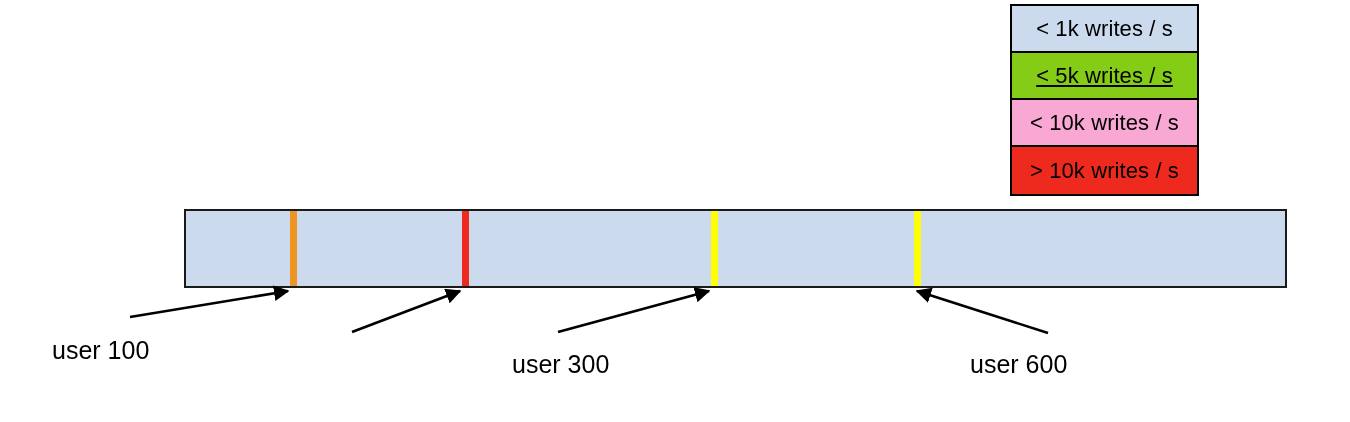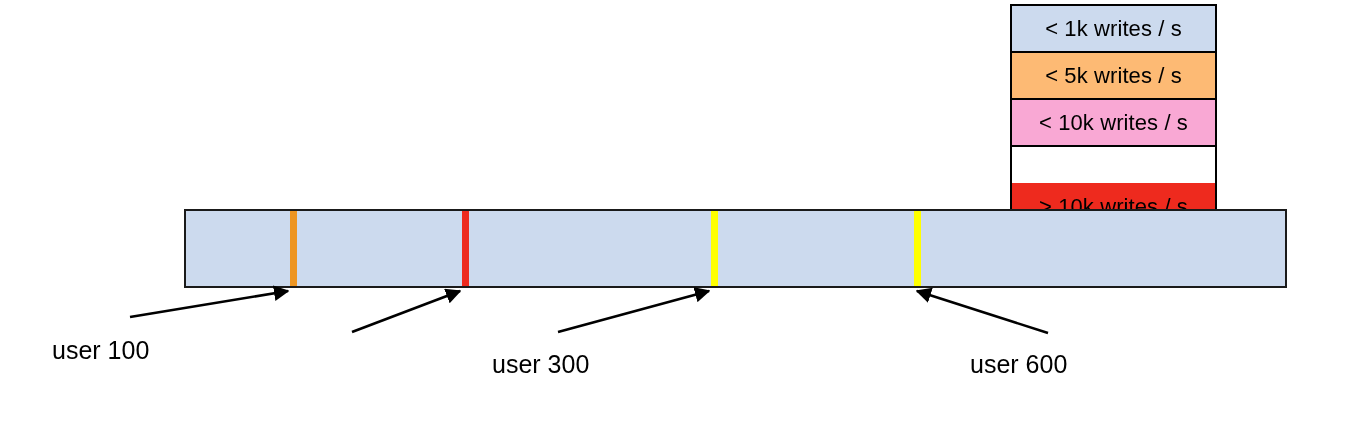--- a/index.html
+++ b/index.html
@@ -24,40 +24,39 @@
     top: 0;
     width: 1350px;
     height: 422px;
   }
 
   
   .legend {
     position: absolute;
     left: 1010px;
     top: 4px;
-    width: 207px;
+    width: 189px;
     border: 2px solid #000000;
     box-sizing: border-box;
     background: #ffffff;
   }
   .legend-row {
     height: 47px;
     box-sizing: border-box;
     border-bottom: 2px solid #000000;
     display: flex;
     align-items: center;
     justify-content: center;
     font-size: 22px;
     line-height: 1;
     letter-spacing: 0.1px;
     white-space: nowrap;
   }
   .legend-row:last-child {
     border-bottom: none;
-    margin-top: 36px;
   }
 
   
   .caption {
     position: absolute;
     left: 202px;
     top: 152px;
     font-size: 25px;
     line-height: 1;
     white-space: nowrap;
@@ -102,21 +101,21 @@
 </style>
 </head>
 <body>
 
 <div class="stage">
 
   <div class="legend">
     <div class="legend-row" style="background:#ccdaee;">
       <span>&lt; 1k writes / s</span>
     </div>
-    <div class="legend-row" style="background:#fdba74;">
+    <div class="legend-row" style="background:#84cc16;text-decoration:underline;">
       <span>&lt; 5k writes / s</span>
     </div>
     <div class="legend-row" style="background:#f9a8d4;">
       <span>&lt; 10k writes / s</span>
     </div>
     <div class="legend-row" style="background:#ee2a1e;">
       <span>&gt; 10k writes / s</span>
     </div>
   </div>
 
@@ -134,16 +133,16 @@
         <path d="M 0 0 L 10 5 L 0 10 z" fill="#000000"></path>
       </marker>
     </defs>
     <line x1="130" y1="317" x2="288" y2="291" stroke="#000000" stroke-width="2.6" marker-end="url(#ah)"></line>
     <line x1="352" y1="332" x2="460" y2="291" stroke="#000000" stroke-width="2.6" marker-end="url(#ah)"></line>
     <line x1="558" y1="332" x2="709" y2="291" stroke="#000000" stroke-width="2.6" marker-end="url(#ah)"></line>
     <line x1="1048" y1="333" x2="917" y2="291" stroke="#000000" stroke-width="2.6" marker-end="url(#ah)"></line>
   </svg>
 
   <div class="user-label" style="left:52px;  top:338px;">user 100</div>
-  <div class="user-label" style="left:492px; top:352px;">user 300</div>
+  <div class="user-label" style="left:512px; top:352px;">user 300</div>
   <div class="user-label" style="left:970px; top:352px;">user 600</div>
 
 </div>
 
 </body></html>

